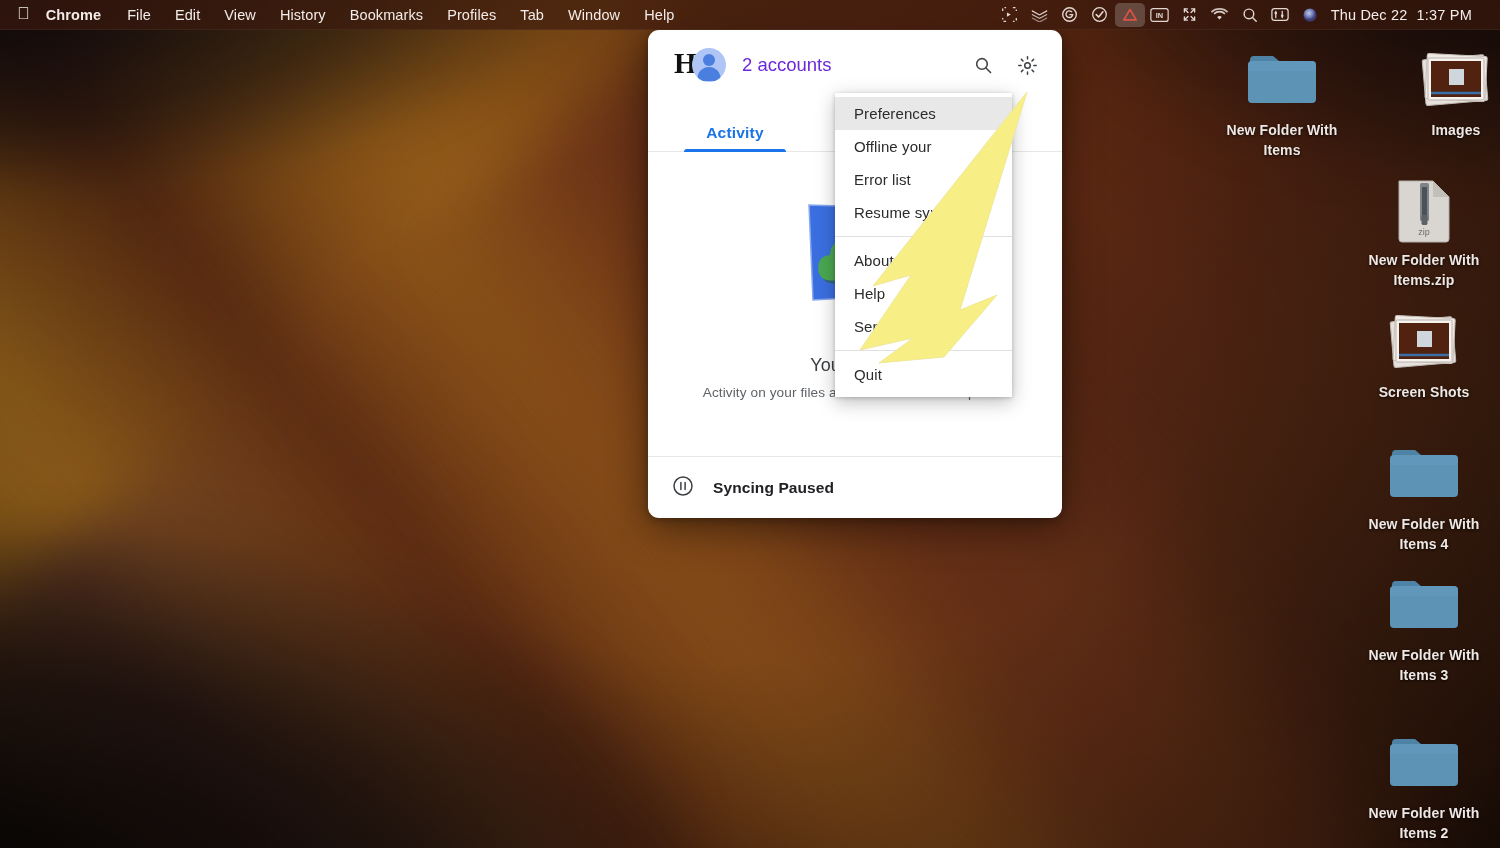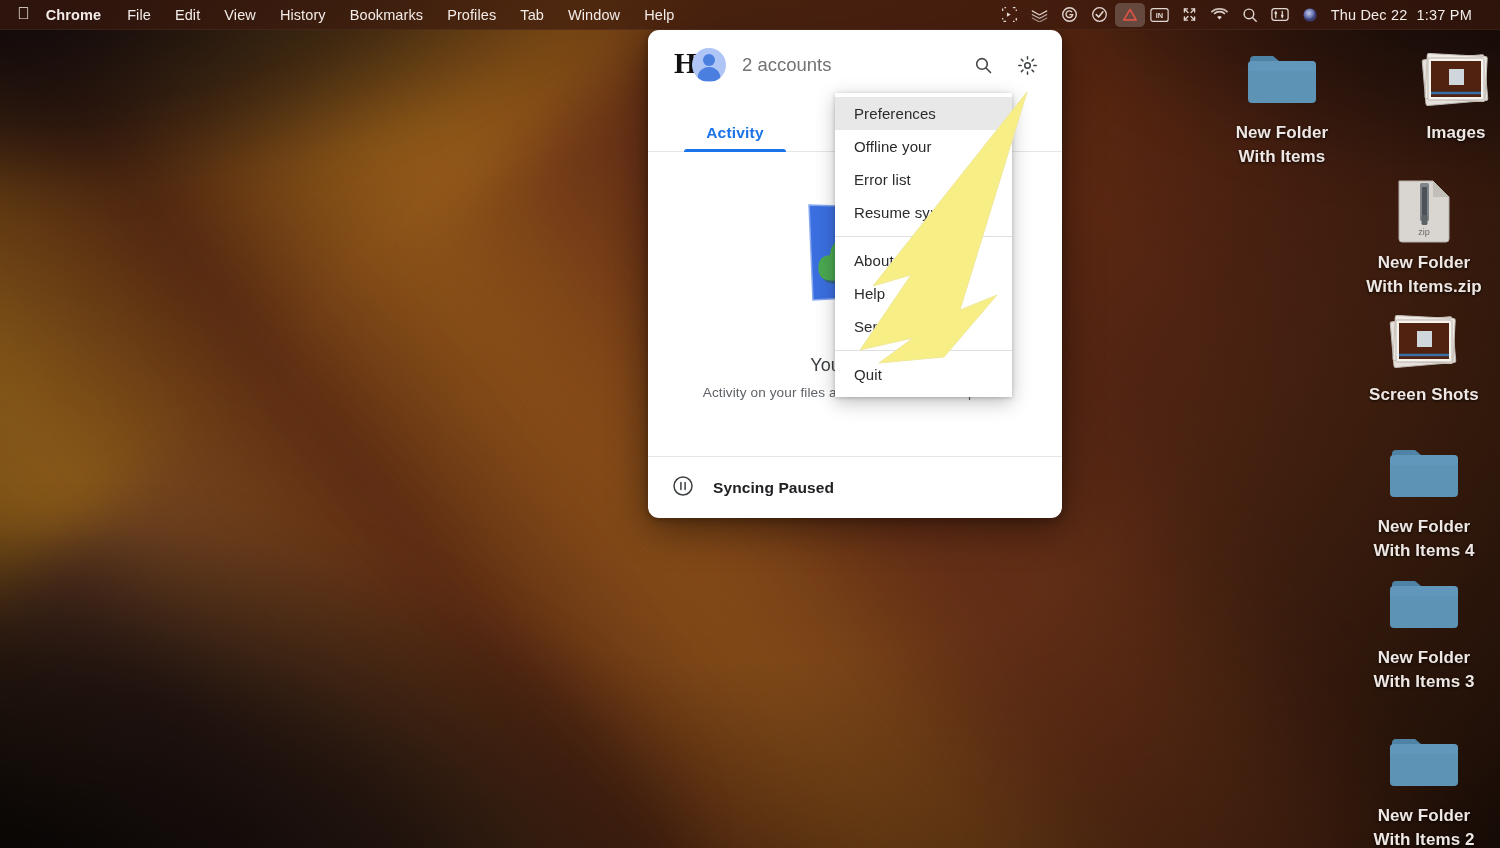--- a/index.html
+++ b/index.html
@@ -92,21 +92,21 @@
   .mb-clock .dt { margin-right:9px; }
 
   
   .desk-icon {
     position:absolute; width:132px;
     display:flex; flex-direction:column; align-items:center;
     z-index:10;
   }
   .desk-icon .glyph { height:68px; display:flex; align-items:center; justify-content:center; }
   .desk-icon .label {
-    margin-top:7px; font-size:17px; font-weight:700; color:#efe7e3;
+    margin-top:7px; font-size:14px; font-weight:700; color:#efe7e3;
     text-align:center; line-height:1.42; text-shadow:0 1px 3px rgba(0,0,0,.85);
     letter-spacing:.1px;
   }
 
   
   #popup {
     position:absolute; left:648px; top:30px; width:414px; height:488px;
     background:#fff; border-radius:11px;
     box-shadow:0 10px 40px rgba(0,0,0,.46), 0 2px 8px rgba(0,0,0,.28);
     z-index:30; overflow:visible;
@@ -129,21 +129,21 @@
     background:#aec5f6; overflow:hidden;
   }
   .brand .avatar .head {
     position:absolute; left:50%; top:6px; transform:translateX(-50%);
     width:12px; height:12px; border-radius:50%; background:#4a7fe0;
   }
   .brand .avatar .body {
     position:absolute; left:50%; bottom:1px; transform:translateX(-50%);
     width:23px; height:14px; border-radius:12px 12px 0 0; background:#4a7fe0;
   }
-  .acct-label { font-size:18.5px; color:#737373; margin-left:4px; letter-spacing:0; }
+  .acct-label { font-size:18.5px; color:#6d28d9; margin-left:4px; letter-spacing:0; }
   .hdr-actions { margin-left:auto; display:flex; align-items:center; gap:14px; }
   .hdr-btn { width:30px; height:30px; display:flex; align-items:center; justify-content:center; cursor:pointer; }
 
   .pop-tabs { height:52px; display:flex; align-items:flex-end; border-bottom:1px solid #e6e6e6; }
   .tab {
     flex:0 0 auto; width:150px; text-align:center;
     font-size:15.5px; font-weight:600; color:#1a73e8;
     padding-bottom:9px; position:relative; letter-spacing:.2px;
     margin-left:12px; cursor:pointer;
   }

